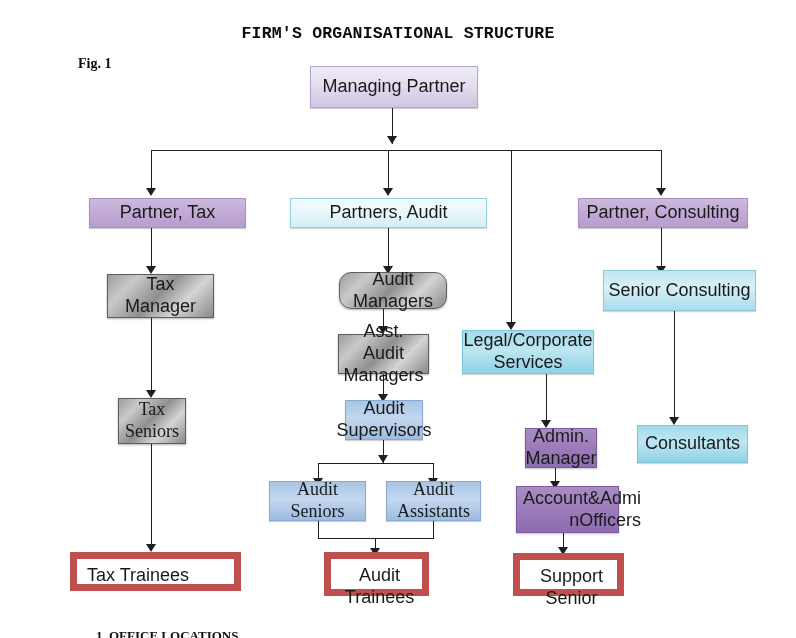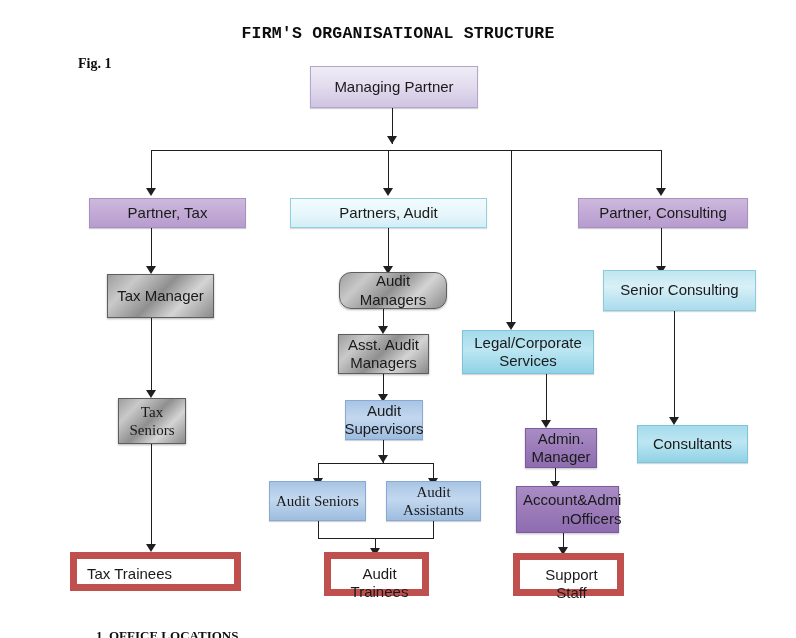--- a/index.html
+++ b/index.html
@@ -53,21 +53,21 @@
   }
 
   
   .node {
     position: absolute;
     box-sizing: border-box;
     display: flex;
     align-items: center;
     justify-content: center;
     text-align: center;
-    font-size: 15px;
+    font-size: 18px;
     line-height: 1.22;
     color: #1a1a1a;
     padding: 14px 4px;
     white-space: pre-line;
   }
 
   
   .sk-lav {
     background: linear-gradient(180deg, #efecf6 0%, #e2dcee 48%, #cfc4e2 100%);
     border: 1px solid #b3a6cc;
@@ -251,17 +251,17 @@
 
   <div class="node sk-blue serif-box" style="left:269px; top:481px; width:97px; height:40px;">Audit Seniors</div>
 
   <div class="node sk-blue serif-box" style="left:386px; top:481px; width:95px; height:40px;">Audit
 Assistants</div>
 
   <div class="node sk-red" style="left:70px; top:552px; width:171px; height:39px;">Tax Trainees</div>
 
   <div class="node sk-red" style="left:324px; top:552px; width:105px; height:44px;">Audit Trainees</div>
 
-  <div class="node sk-red" style="left:513px; top:553px; width:111px; height:43px;">Support Staff</div>
+  <div class="node sk-red" style="left:513px; top:553px; width:111px; height:43px;">Support Senior</div>
 
   <div id="footer-note">1.   OFFICE LOCATIONS</div>
 
 </div>
 
 </body></html>

